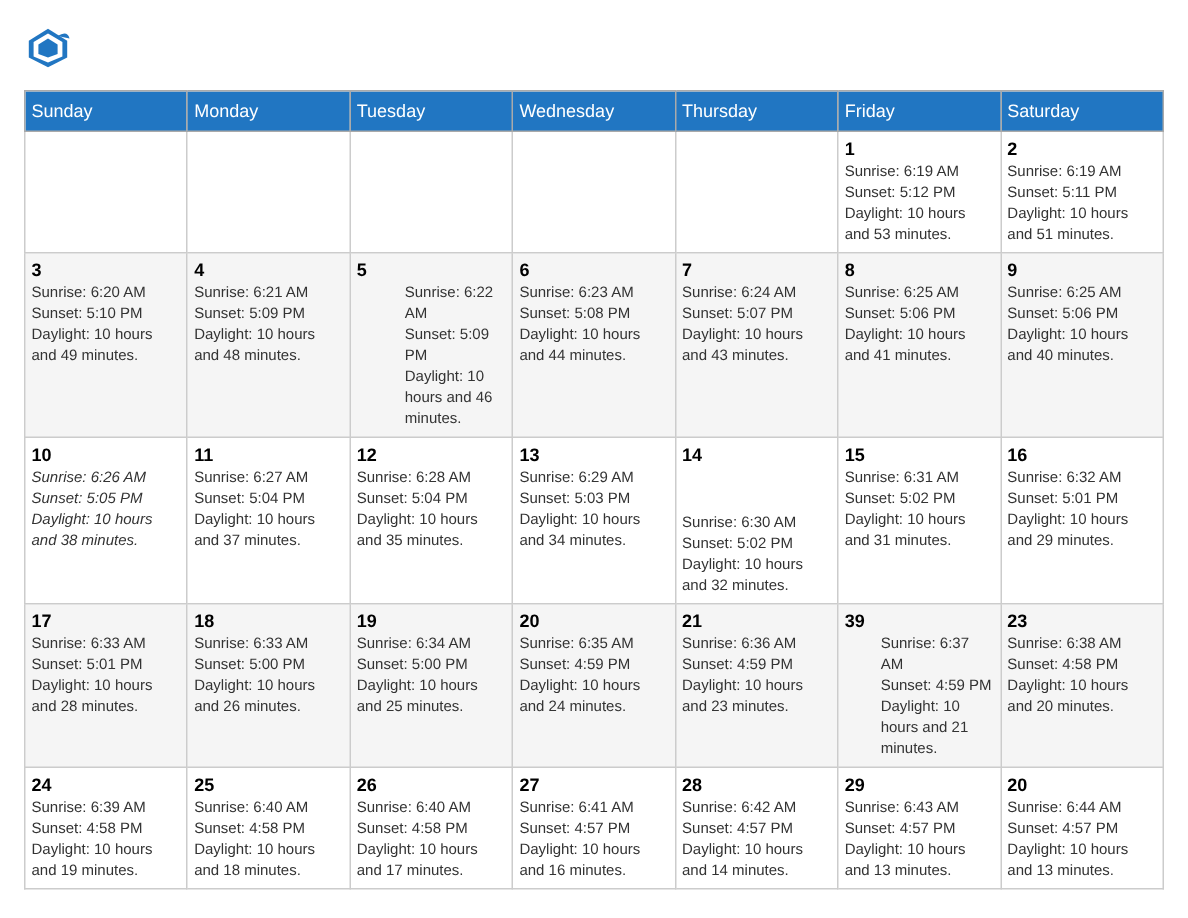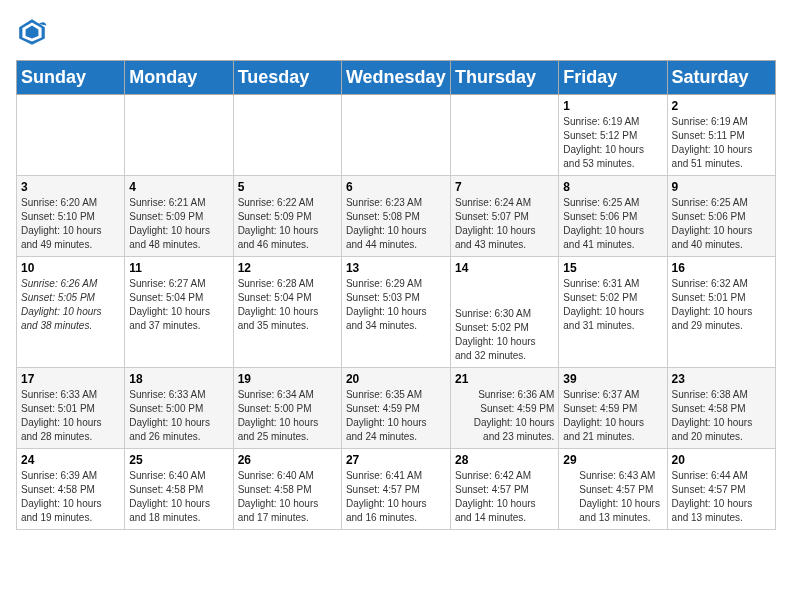--- a/index.html
+++ b/index.html
@@ -50,22 +50,22 @@
     .calendar {
       width: 100%;
       border-collapse: collapse;
       font-size: 11px;
     }
     .calendar th {
       background: #2176c2;
       color: #fff;
       padding: 6px 4px;
       text-align: left;
-      font-size: 18px;
-      font-weight: bold;
+      font-size: 12px;
+      font-weight: normal;
       border: 1px solid #aaa;
     }
     .calendar td {
       vertical-align: top;
       padding: 4px;
       border: 1px solid #ccc;
       width: 108px;
       min-height: 80px;
       background: #fff;
     }
@@ -149,21 +149,21 @@
 Daylight: 10 hours and 49 minutes.</div>
         </td>
         <td>
           <span class="day-num">4</span>
           <div class="day-info" style="white-space: pre-line;">Sunrise: 6:21 AM
 Sunset: 5:09 PM
 Daylight: 10 hours and 48 minutes.</div>
         </td>
         <td>
           <span class="day-num">5</span>
-          <div class="day-info" style="white-space: pre-line;">Sunrise: 6:22 AM
+          <div class="day-info" style="white-space: pre-line; margin-left: 32px;">Sunrise: 6:22 AM
 Sunset: 5:09 PM
 Daylight: 10 hours and 46 minutes.</div>
         </td>
         <td>
           <span class="day-num">6</span>
           <div class="day-info" style="white-space: pre-line;">Sunrise: 6:23 AM
 Sunset: 5:08 PM
 Daylight: 10 hours and 44 minutes.</div>
         </td>
         <td>
@@ -249,27 +249,27 @@
 Daylight: 10 hours and 25 minutes.</div>
         </td>
         <td>
           <span class="day-num">20</span>
           <div class="day-info" style="white-space: pre-line;">Sunrise: 6:35 AM
 Sunset: 4:59 PM
 Daylight: 10 hours and 24 minutes.</div>
         </td>
         <td>
           <span class="day-num">21</span>
-          <div class="day-info" style="white-space: pre-line; text-align: right;">Sunrise: 6:36 AM
+          <div class="day-info" style="white-space: pre-line;">Sunrise: 6:36 AM
 Sunset: 4:59 PM
 Daylight: 10 hours and 23 minutes.</div>
         </td>
         <td>
           <span class="day-num">39</span>
-          <div class="day-info" style="white-space: pre-line;">Sunrise: 6:37 AM
+          <div class="day-info" style="white-space: pre-line; margin-left: 24px;">Sunrise: 6:37 AM
 Sunset: 4:59 PM
 Daylight: 10 hours and 21 minutes.</div>
         </td>
         <td>
           <span class="day-num">23</span>
           <div class="day-info" style="white-space: pre-line;">Sunrise: 6:38 AM
 Sunset: 4:58 PM
 Daylight: 10 hours and 20 minutes.</div>
         </td>
       </tr>
@@ -299,21 +299,21 @@
 Daylight: 10 hours and 16 minutes.</div>
         </td>
         <td>
           <span class="day-num">28</span>
           <div class="day-info" style="white-space: pre-line;">Sunrise: 6:42 AM
 Sunset: 4:57 PM
 Daylight: 10 hours and 14 minutes.</div>
         </td>
         <td>
           <span class="day-num">29</span>
-          <div class="day-info" style="white-space: pre-line; margin-left: 16px;">Sunrise: 6:43 AM
+          <div class="day-info" style="white-space: pre-line;">Sunrise: 6:43 AM
 Sunset: 4:57 PM
 Daylight: 10 hours and 13 minutes.</div>
         </td>
         <td>
           <span class="day-num">20</span>
           <div class="day-info" style="white-space: pre-line;">Sunrise: 6:44 AM
 Sunset: 4:57 PM
 Daylight: 10 hours and 13 minutes.</div>
         </td>
       </tr>

